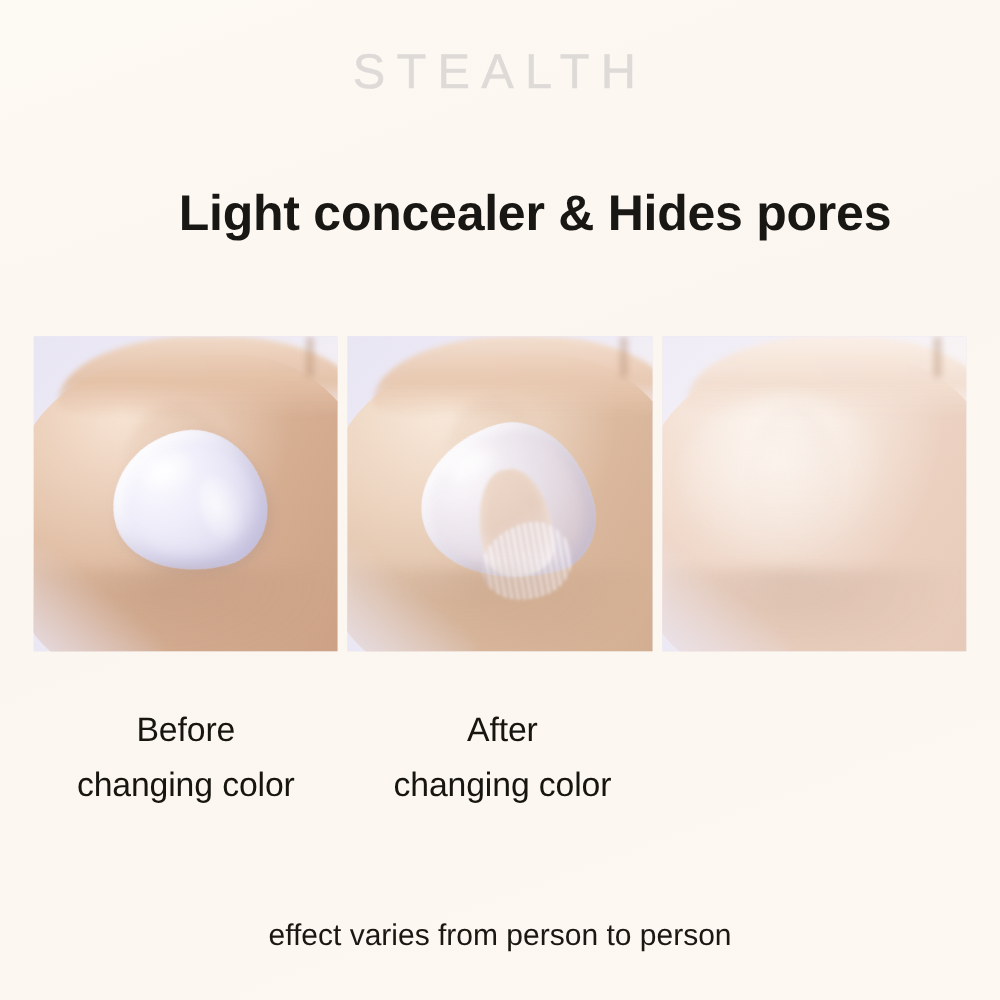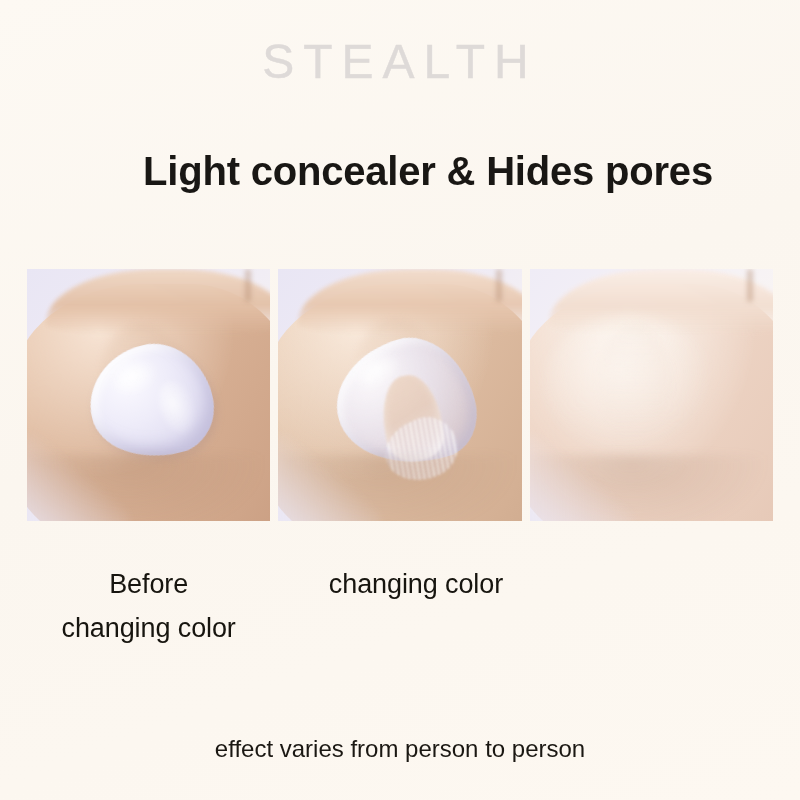--- a/index.html
+++ b/index.html
@@ -23,21 +23,21 @@
   }
 
   
   .brand-watermark {
     position: absolute;
     top: 38px;
     left: 0;
     width: 800px;
     text-align: center;
     font-family: "Liberation Sans", sans-serif;
-    font-size: 48px;
+    font-size: 39px;
     letter-spacing: 9px;
     font-weight: 400;
     color: #dedad8;
     -webkit-text-stroke: 0.4px #dedad8;
     line-height: 1;
     user-select: none;
   }
 
   
   .headline {
@@ -269,21 +269,21 @@
   }
 
   
   .captions {
     position: absolute;
     top: 562px;
     left: 27px;
     width: 746px;
     height: 96px;
     display: flex;
-    gap: 24px;
+    gap: 10px;
   }
   .caption {
     width: 243.3px;
     text-align: center;
     font-family: "Liberation Sans", sans-serif;
     font-size: 27px;
     font-weight: 400;
     color: #17150f;
     line-height: 44px;
     letter-spacing: -0.1px;
@@ -364,20 +364,21 @@
 
   <div class="captions">
 
     <div class="caption">
       <span class="line">Before</span>
       <span class="line">changing color</span>
     </div>
 
 
     <div class="caption">
+      <span class="line">After</span>
       <span class="line">changing color</span>
     </div>
 
   </div>
 
   <div class="disclaimer">
     <span class="line">effect varies from person to person</span>
   </div>
 
 </div>

